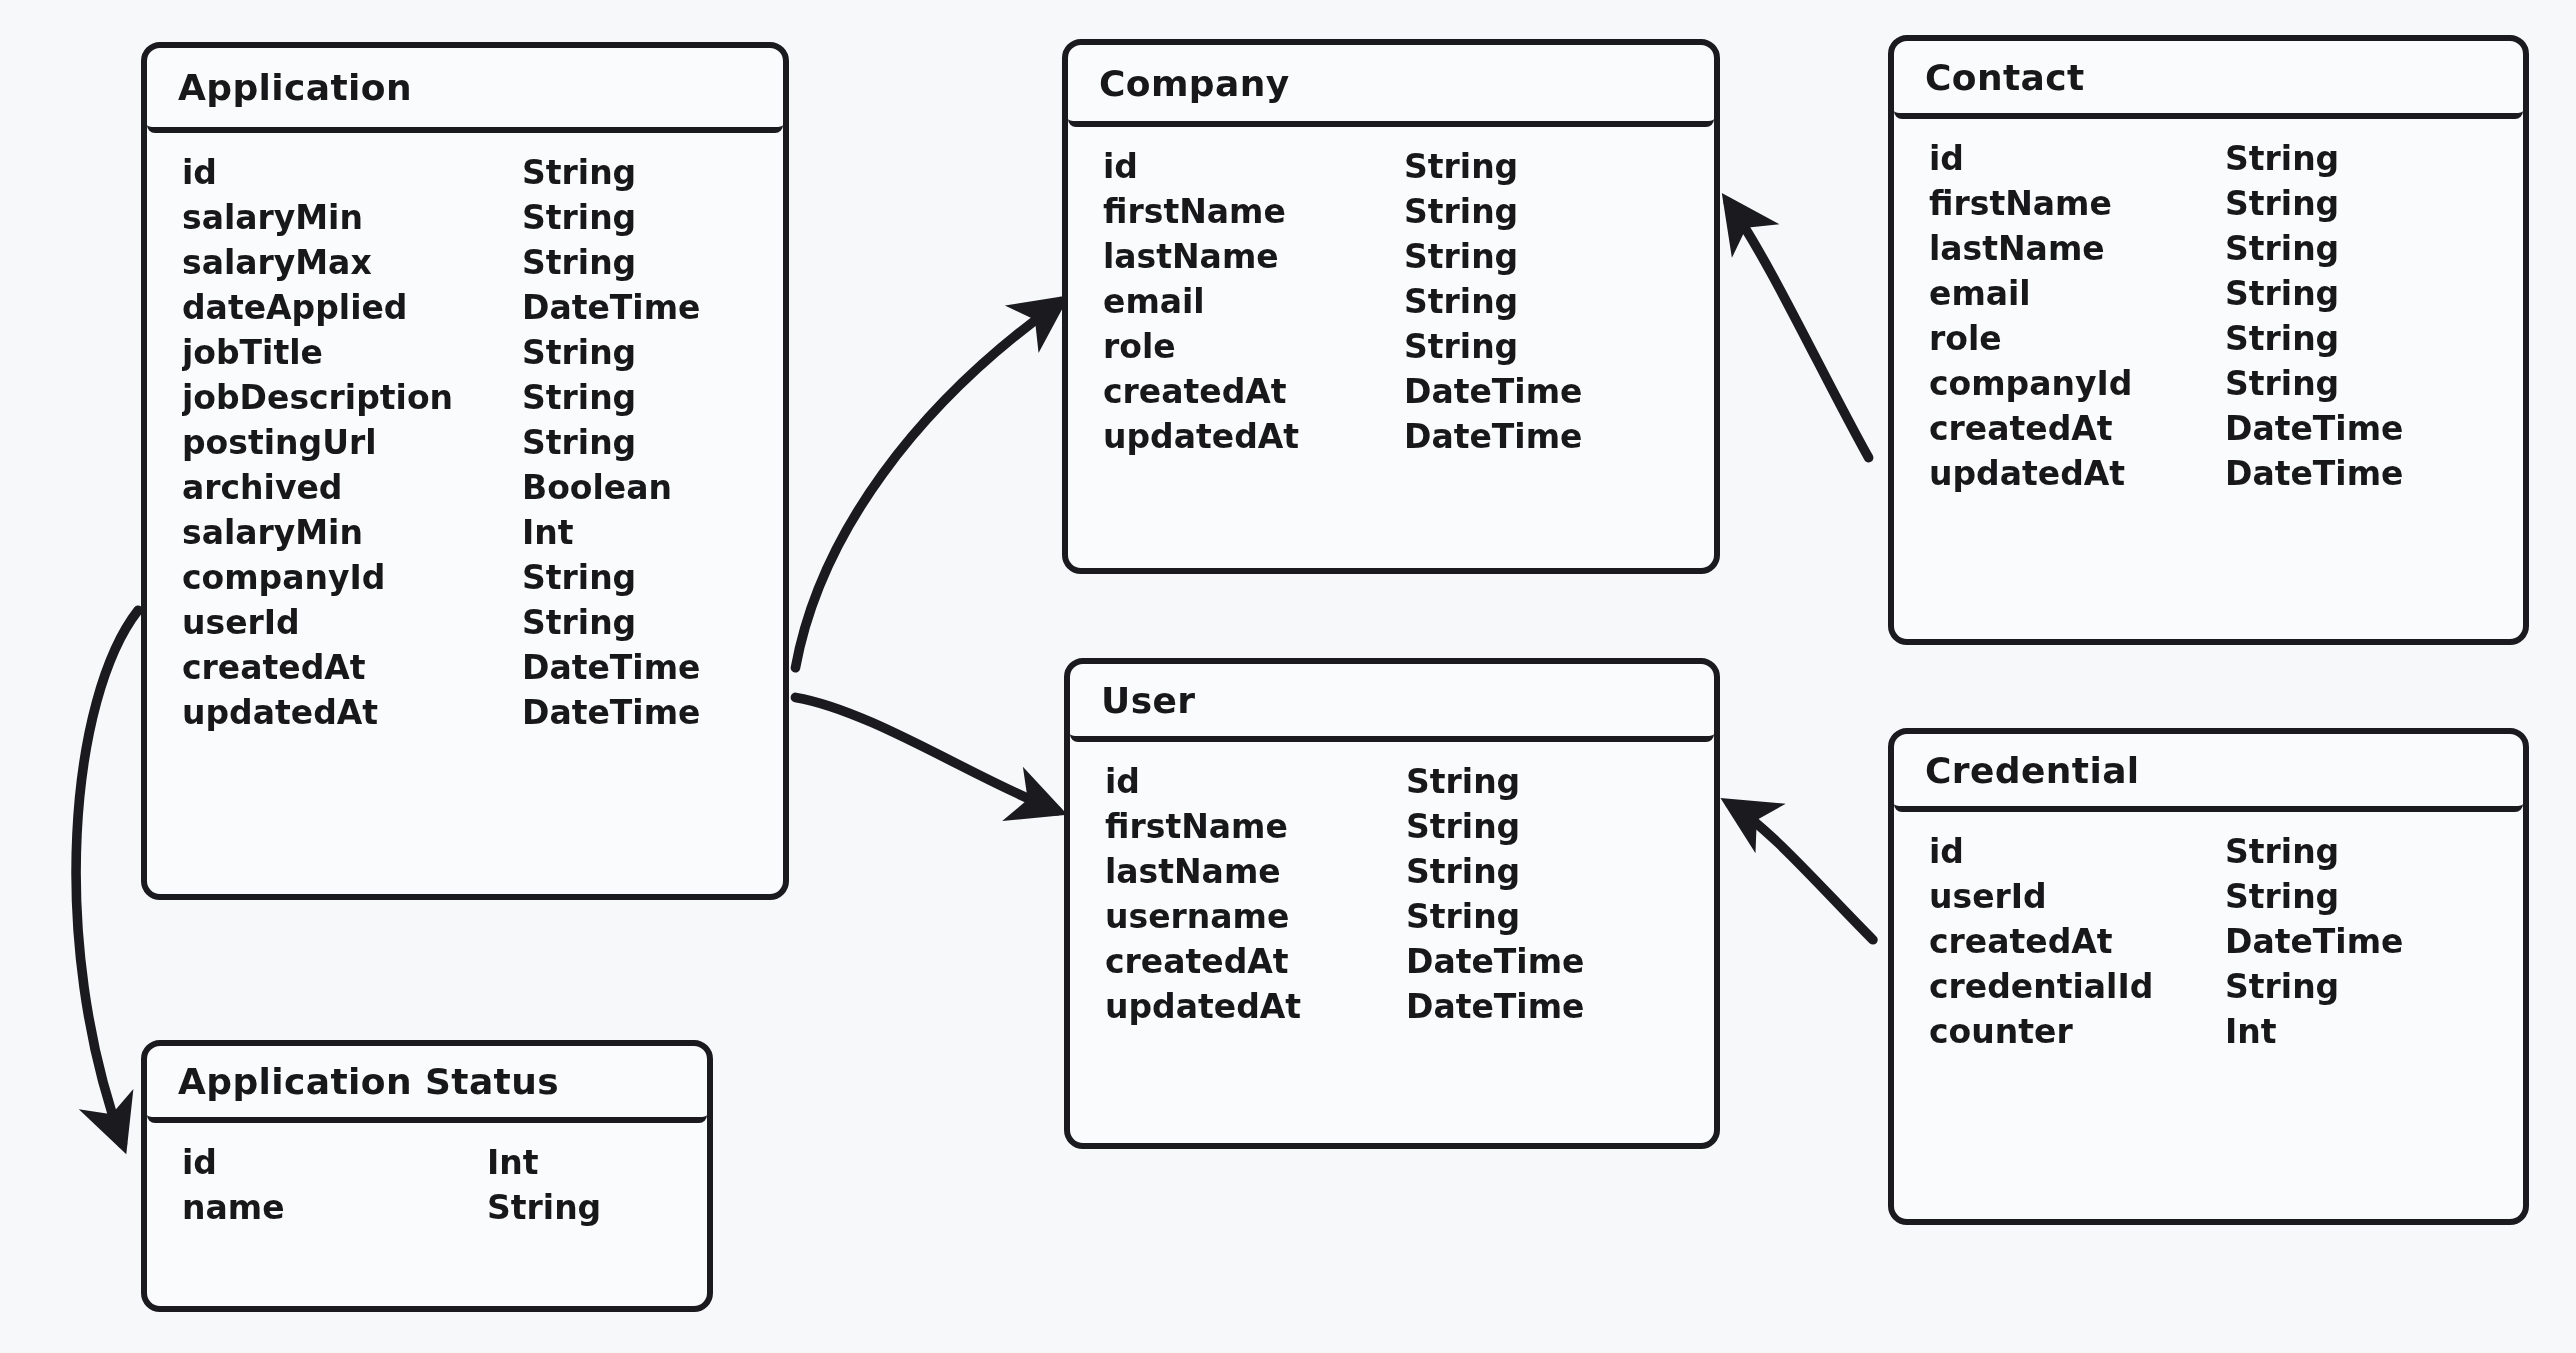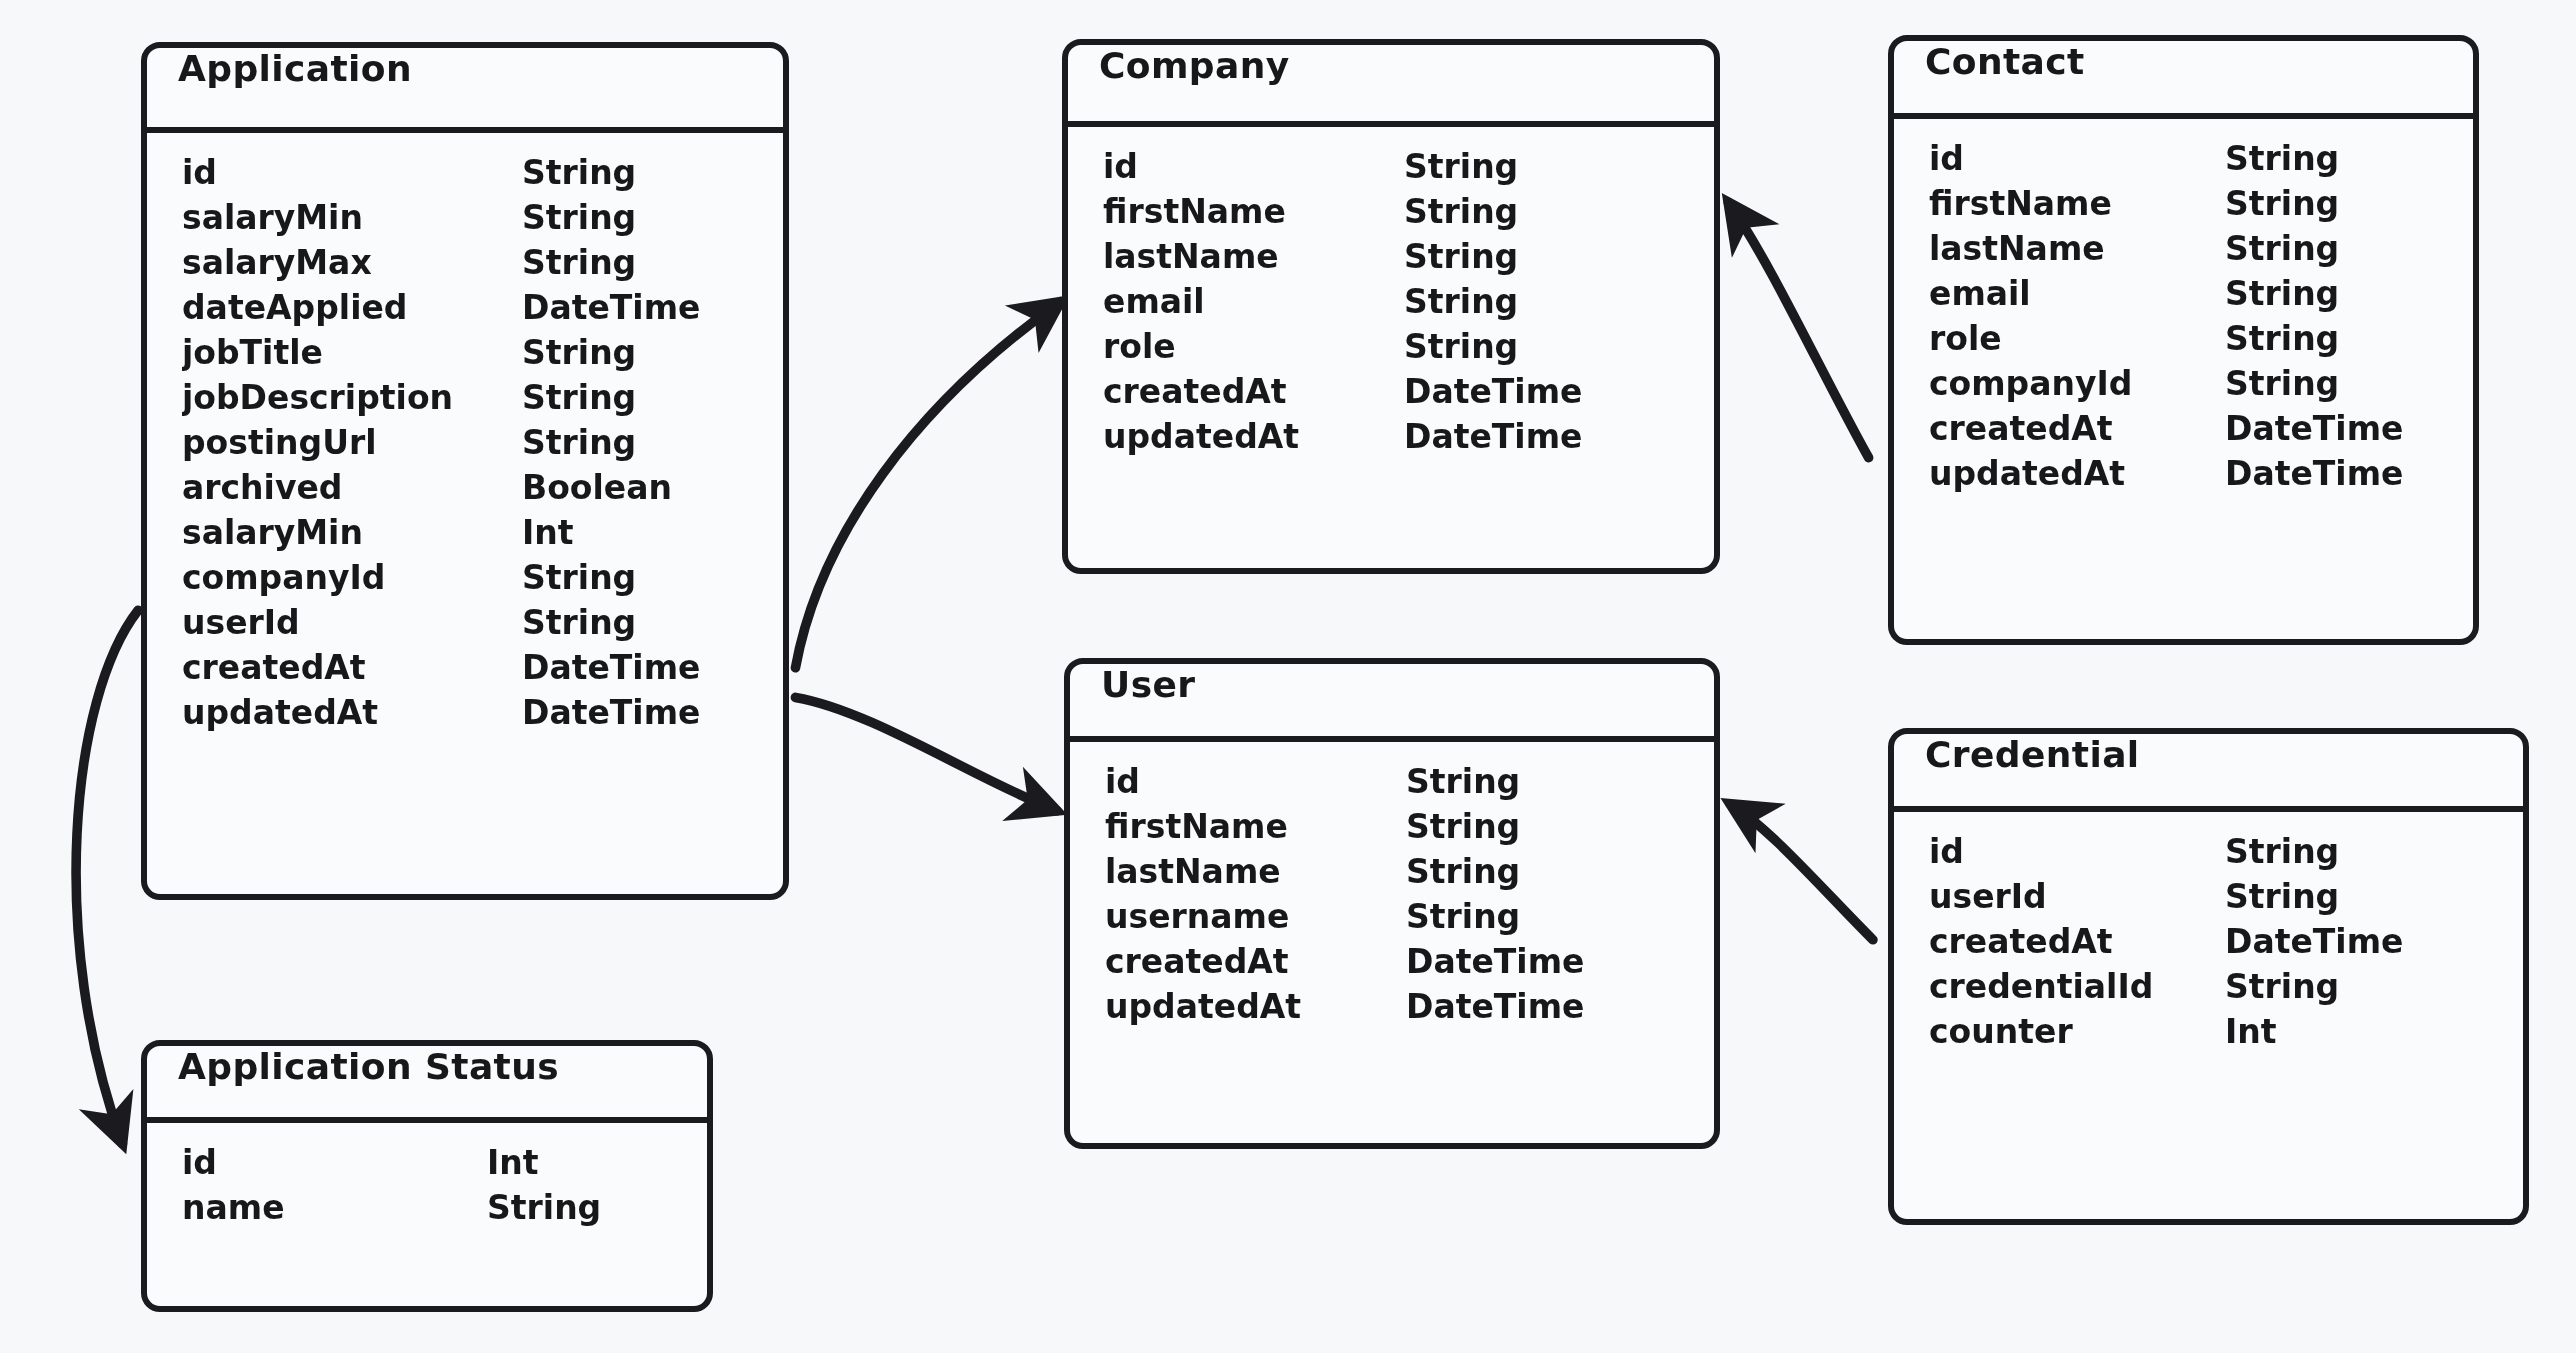--- a/index.html
+++ b/index.html
@@ -33,21 +33,23 @@
     background: #fafbfc;
     border: 6.1px solid #1b1b1f;
     border-radius: 19px;
     z-index: 2;
     overflow: hidden;
   }
   .entity-header {
     box-sizing: border-box;
     border-bottom: 6.1px solid #1b1b1f;
     display: flex;
+    align-items: center;
     padding-left: 31px;
+    border-radius: 8px;
   }
   .entity-title {
     font-family: "DejaVu Sans", sans-serif;
     font-weight: 700;
     font-size: 36px;
     letter-spacing: 0.4px;
     color: #18181b;
     white-space: nowrap;
   }
   .entity-body {
@@ -78,21 +80,21 @@
   }
   
   #ent-application      { left:141px;  top:42px;   width:648px;  height:858px; }
   #ent-application .entity-header { height:85px; }
   #ent-applicationstatus{ left:141px;  top:1040px; width:572px;  height:272px; }
   #ent-applicationstatus .entity-header { height:77px; }
   #ent-company          { left:1062px; top:39px;   width:658px;  height:535px; }
   #ent-company .entity-header { height:82px; }
   #ent-user             { left:1064px; top:658px;  width:656px;  height:491px; }
   #ent-user .entity-header { height:78px; }
-  #ent-contact          { left:1888px; top:35px;   width:591px;  height:610px; }
+  #ent-contact          { left:1888px; top:35px;   width:641px;  height:610px; }
   #ent-contact .entity-header { height:78px; }
   #ent-credential       { left:1888px; top:728px;  width:641px;  height:497px; }
   #ent-credential .entity-header { height:78px; }
 
   #ent-applicationstatus .field-name { width:305px; flex:0 0 305px; }
   #ent-company .field-name  { width:301px; flex:0 0 301px; }
   #ent-user .field-name     { width:301px; flex:0 0 301px; }
   #ent-contact .field-name  { width:296px; flex:0 0 296px; }
   #ent-credential .field-name { width:296px; flex:0 0 296px; }
 </style>

